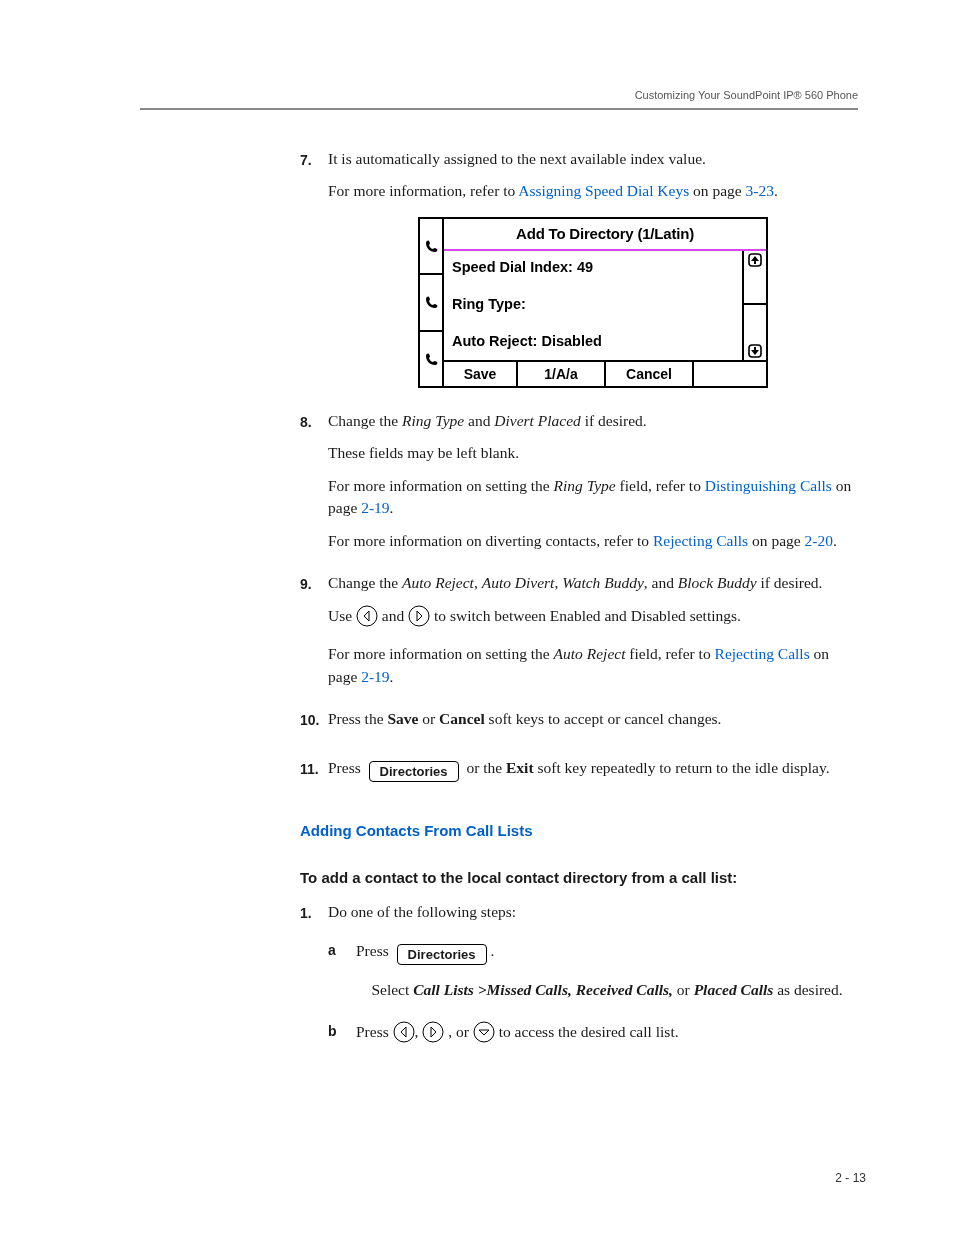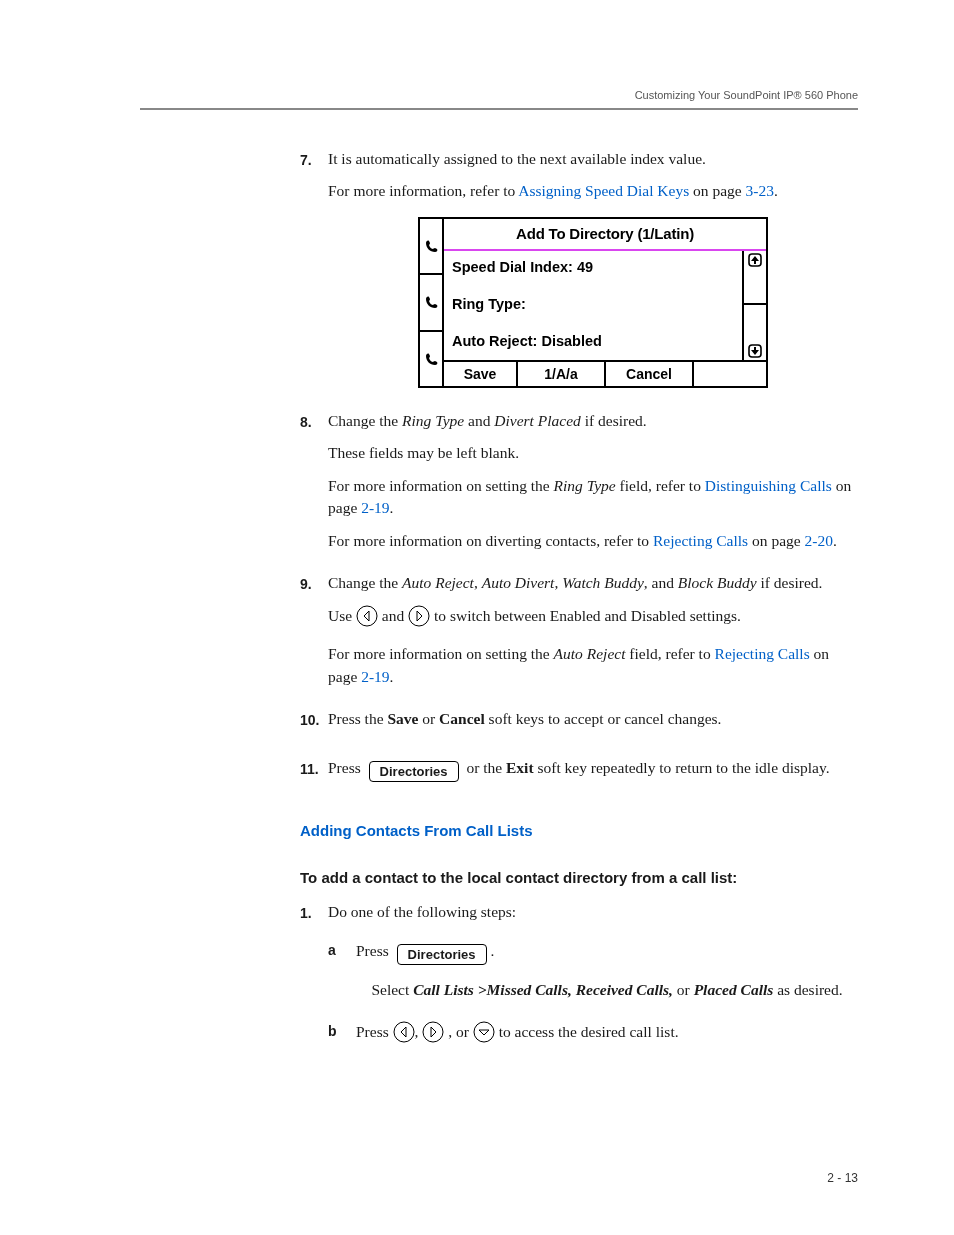--- a/index.html
+++ b/index.html
@@ -172,21 +172,21 @@
     flex: 0 0 28px;
     font-family: "Trebuchet MS", "Lucida Grande", sans-serif;
     font-weight: bold;
     font-size: 14px;
   }
   .sub-body { flex: 1; }
   .sub-body p { margin: 0 0 10px 0; }
   .footer {
     position: absolute;
     bottom: 48px;
-    right: 96px;
+    right: 88px;
     font-family: "Trebuchet MS", "Lucida Grande", sans-serif;
     font-size: 12px;
     color: #333;
   }
   .indent-left { margin-left: 160px; }
 </style>
 </head>
 <body>
 
 <div class="page">

